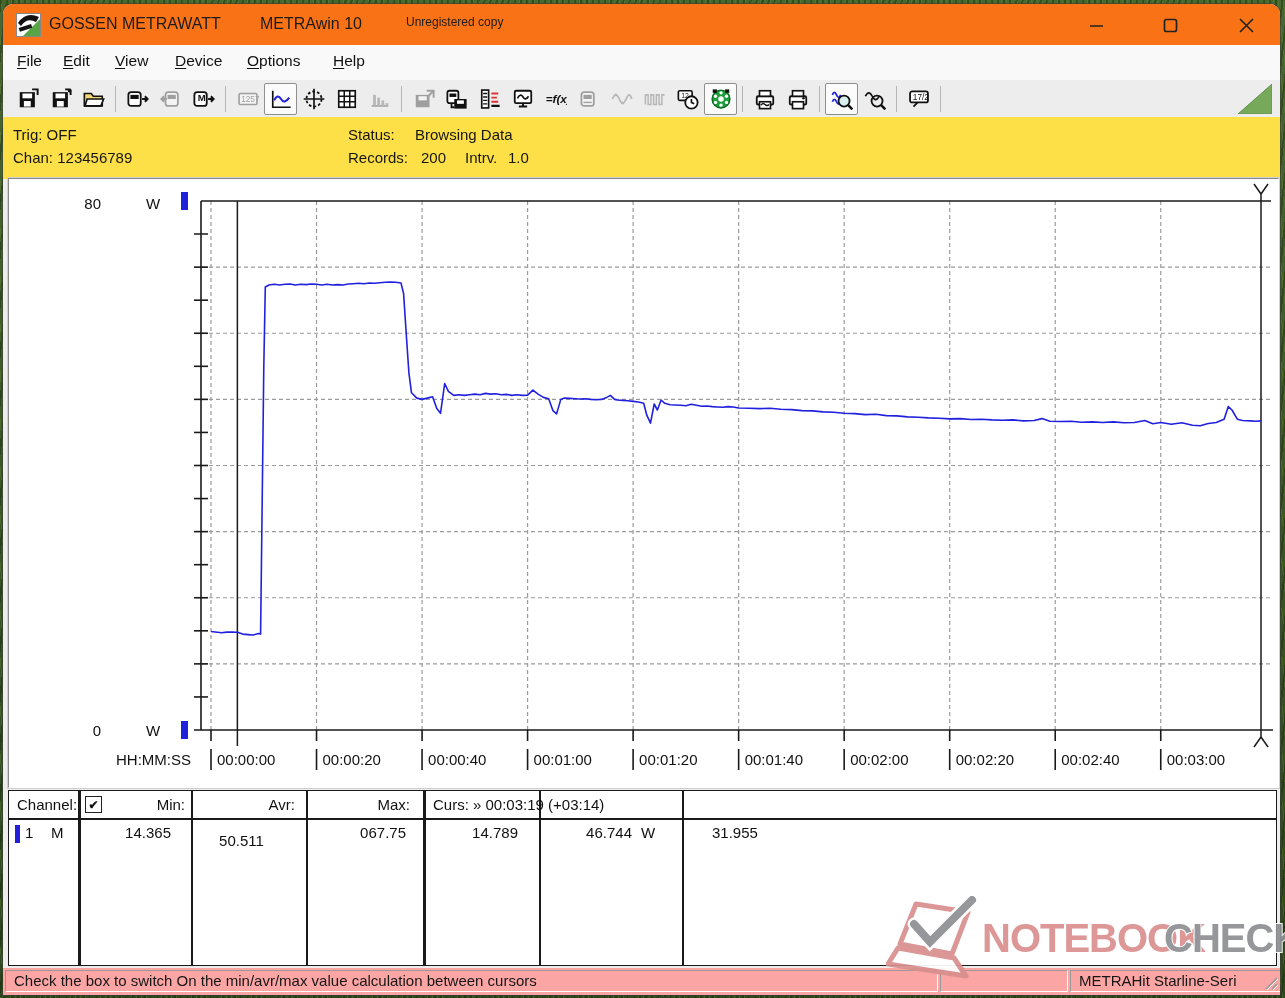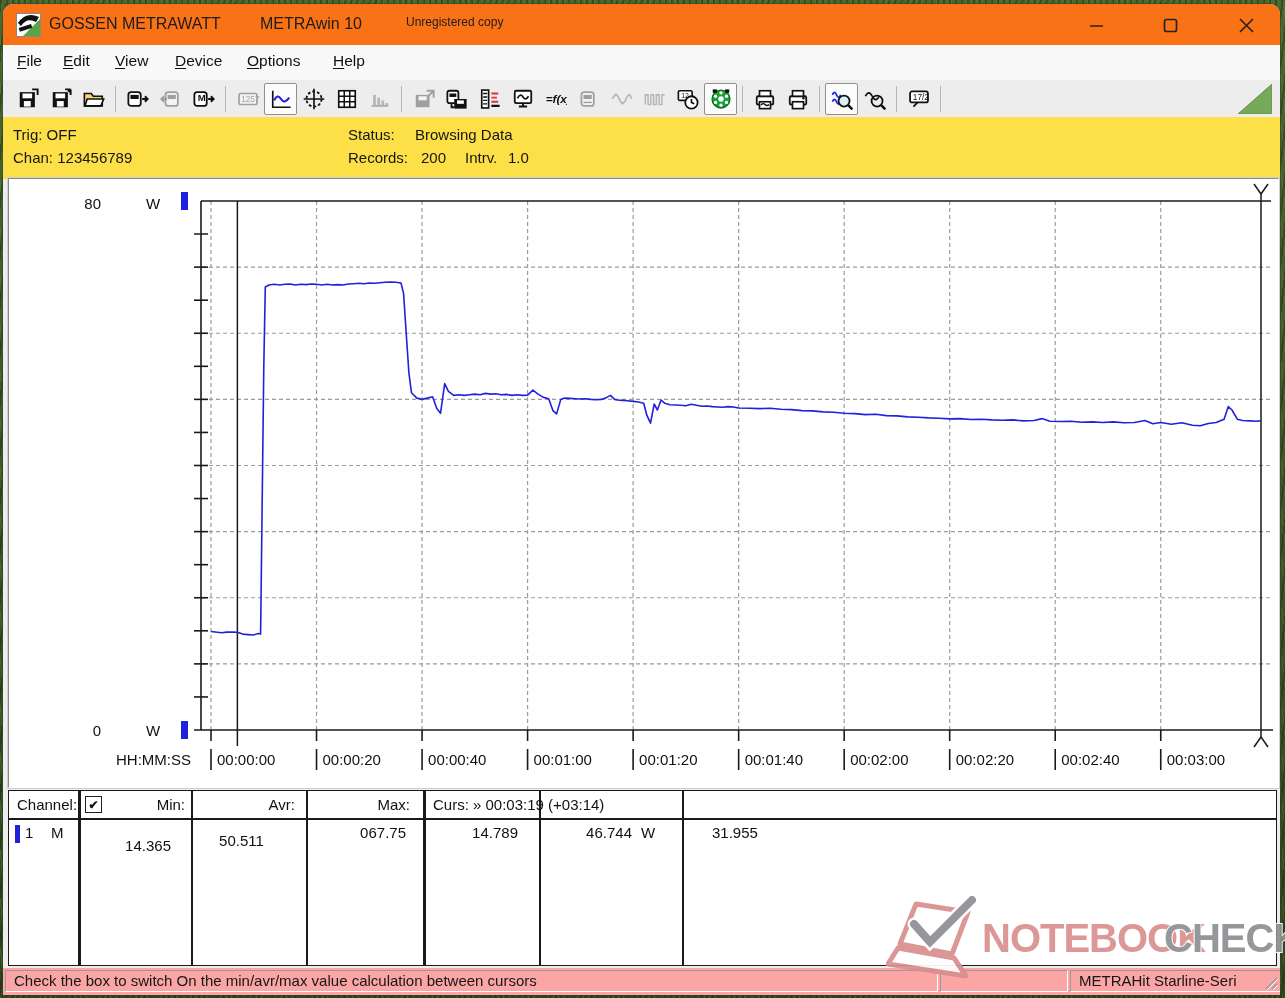--- a/index.html
+++ b/index.html
@@ -416,21 +416,21 @@
     <span class="cell" style="left:8px;top:5px;">Channel:</span>
     <span class="chk" style="left:76px;top:5px;">✔</span>
     <span class="cell" style="left:96px;top:5px;width:80px;text-align:right;">Min:</span>
     <span class="cell" style="left:186px;top:5px;width:100px;text-align:right;">Avr:</span>
     <span class="cell" style="left:301px;top:5px;width:100px;text-align:right;">Max:</span>
     <span class="cell" style="left:424px;top:5px;">Curs: » 00:03:19 (+03:14)</span>
 
     <span class="chan-bar" style="left:6px;top:34px;"></span>
     <span class="cell" style="left:16px;top:33px;">1</span>
     <span class="cell" style="left:42px;top:33px;">M</span>
-    <span class="cell" style="left:72px;top:33px;width:90px;text-align:right;margin-top:13px;">14.365</span>
+    <span class="cell" style="left:72px;top:33px;width:90px;text-align:right;">14.365</span>
     <span class="cell" style="left:185px;top:33px;width:95px;text-align:center;margin-top:8px;">50.511</span>
     <span class="cell" style="left:300px;top:33px;width:97px;text-align:right;">067.75</span>
     <span class="cell" style="left:417px;top:33px;width:92px;text-align:right;">14.789</span>
     <span class="cell" style="left:533px;top:33px;width:90px;text-align:right;">46.744</span>
     <span class="cell" style="left:632px;top:33px;">W</span>
     <span class="cell" style="left:703px;top:33px;">31.955</span>
   </div>
 
   <div class="statusbar">
     <div class="seg" style="left:2px;width:933px;">Check the box to switch On the min/avr/max value calculation between cursors</div>

